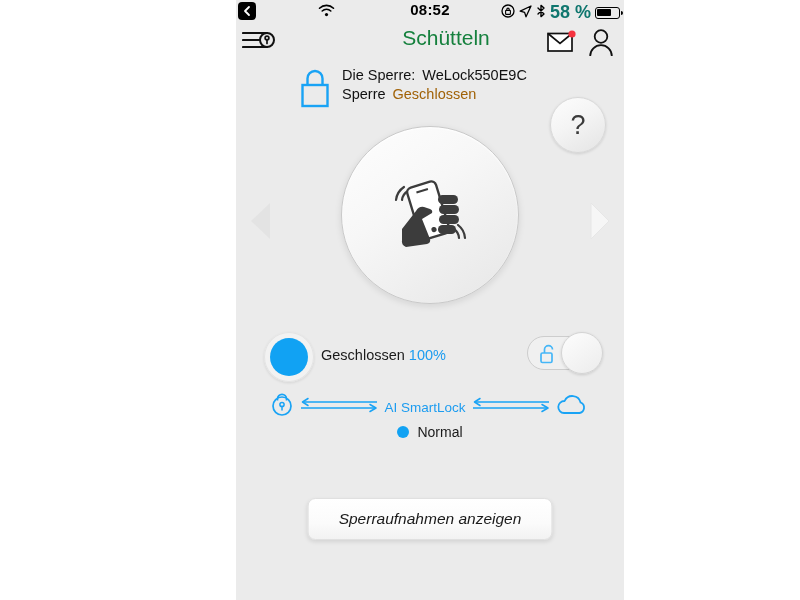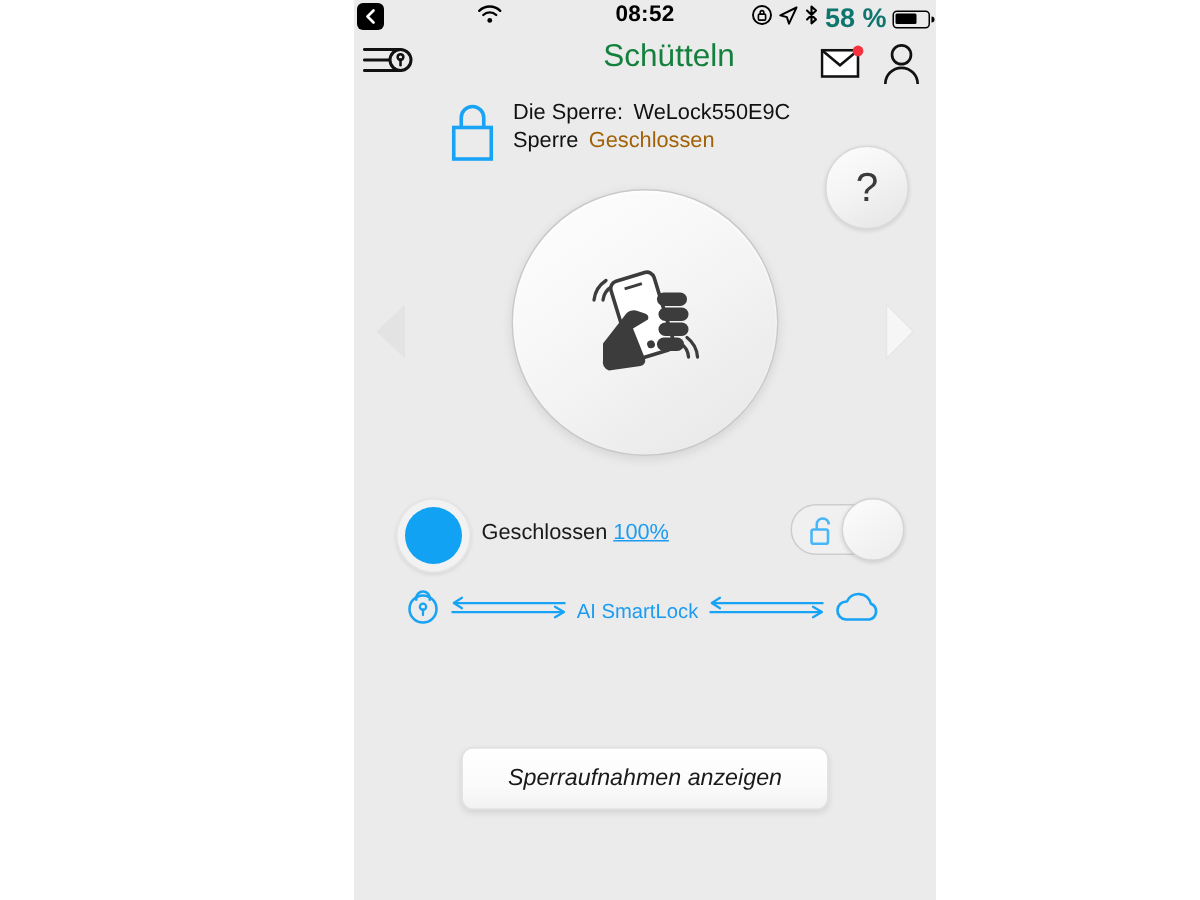--- a/index.html
+++ b/index.html
@@ -241,21 +241,20 @@
   }
   .act-text {
     position: absolute;
     left: 85px;
     top: 17px;
     font-size: 14.5px;
     color: #1a1a1a;
   }
   .act-pct {
     color: #1c9cf0;
-    text-decoration: underline;
   }
   .lock-toggle {
     position: absolute;
     right: 25px;
     top: 6px;
     width: 72px;
     height: 34px;
     border-radius: 18px;
     background: #f0f0f0;
     border: 1px solid #cdcdcd;
@@ -531,16 +530,20 @@
       </svg>
     </span>
 
     <span>
       <svg width="34" height="24" viewBox="0 0 34 24" aria-hidden="true">
         <path d="M8 20 a6 6 0 0 1 0.6 -12 a8.5 8.5 0 0 1 16 1.5 a5.5 5.5 0 0 1 -1 10.5 Z" fill="none" stroke="#19a3f5" stroke-width="1.8" stroke-linejoin="round"></path>
       </svg>
     </span>
   </div>
 
+  <div class="status-row">
+    <span class="status-dot"></span>
+    <span class="status-label">Normal</span>
+  </div>
 
   <div class="records-btn">Sperraufnahmen anzeigen</div>
 
 </div>
 
 </body></html>

